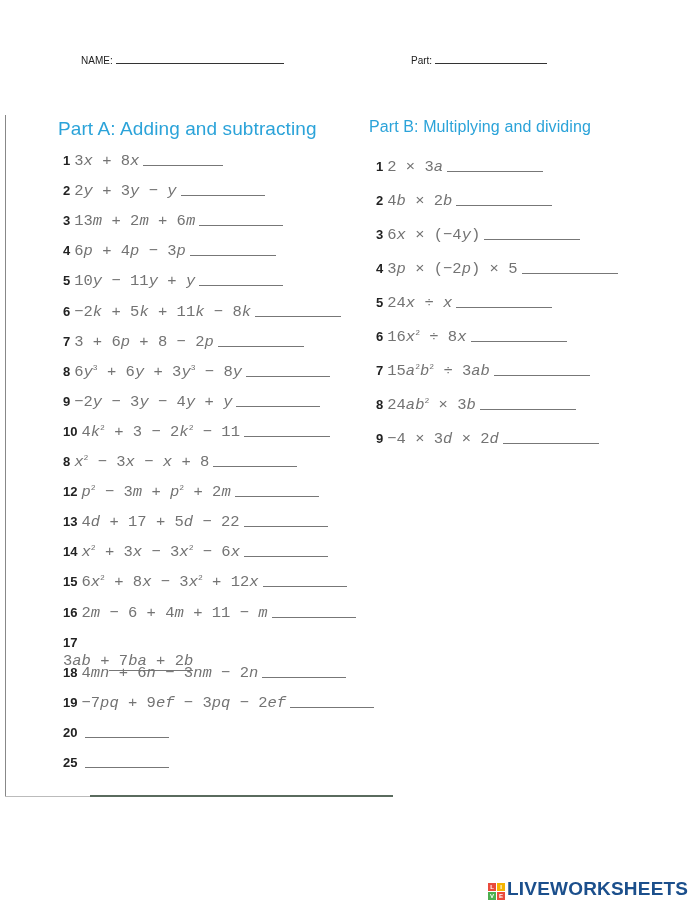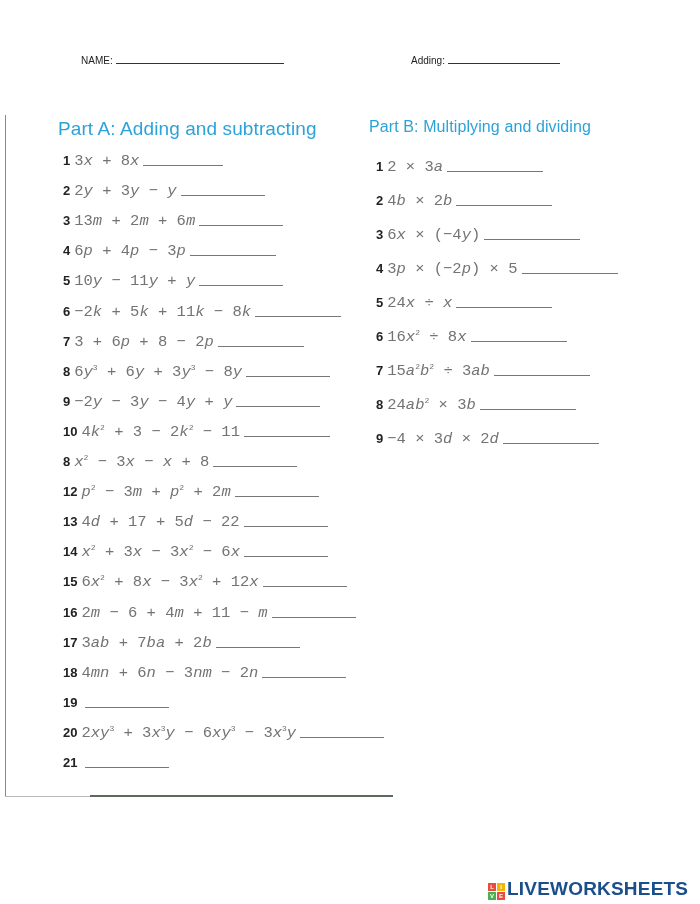--- a/index.html
+++ b/index.html
@@ -45,21 +45,21 @@
     .logo-icon span { display: block; font-size: 6px; color: #fff; text-align: center; line-height: 8px; font-weight: bold; font-family: "Liberation Sans", sans-serif; }
     .logo-text { font-family: "Liberation Sans", sans-serif; font-weight: bold; font-size: 19px; color: #1b4f8c; letter-spacing: 0.2px; }
   </style>
 </head>
 <body>
 
 <div id="name-field" class="header-field">
   <span>NAME:</span><span class="blank"></span>
 </div>
 <div id="grade-field" class="header-field">
-  <span>Adding:</span><span class="blank"></span>
+  <span>Part:</span><span class="blank"></span>
 </div>
 
 <div class="left-border"></div>
 <div class="bottom-border"></div>
 <div class="bottom-border-dark"></div>
 
 <div id="part-a-title" class="part-title">Part A: Adding and subtracting</div>
 <div id="part-b-title" class="part-title">Part B: Multiplying and dividing</div>
 
 <div id="part-a-list">
@@ -136,41 +136,41 @@
     <div class="problem" style="left: 63px; top: 573.4px;">
       <span class="num">15</span>
       <span class="expr">6<i>x</i><sup>2</sup> + 8<i>x</i> − 3<i>x</i><sup>2</sup> + 12<i>x</i></span>
       <span class="answer-line" style="width: 84px;"></span>
     </div>
     <div class="problem" style="left: 63px; top: 603.5px;">
       <span class="num">16</span>
       <span class="expr">2<i>m</i> − 6 + 4<i>m</i> + 11 − <i>m</i></span>
       <span class="answer-line" style="width: 84px;"></span>
     </div>
-    <div class="problem" style="left: 63px; top: 633.6px;">
+    <div class="problem" style="left: 63px; top: 633.6px; flex-direction: column;">
       <span class="num">17</span>
       <span class="expr">3<i>ab</i> + 7<i>ba</i> + 2<i>b</i></span>
       <span class="answer-line" style="width: 84px;"></span>
     </div>
     <div class="problem" style="left: 63px; top: 663.7px;">
       <span class="num">18</span>
       <span class="expr">4<i>mn</i> + 6<i>n</i> − 3<i>nm</i> − 2<i>n</i></span>
       <span class="answer-line" style="width: 84px;"></span>
     </div>
     <div class="problem" style="left: 63px; top: 693.8px;">
       <span class="num">19</span>
+      <span class="expr">−7<i>pq</i> + 9<i>ef</i> − 3<i>pq</i> − 2<i>ef</i></span>
       <span class="answer-line" style="width: 84px;"></span>
     </div>
     <div class="problem" style="left: 63px; top: 723.9px;">
       <span class="num">20</span>
-      <span class="expr">2<i>xy</i><sup>3</sup> + 3<i>x</i><sup>3</sup><i>y</i> − 6<i>xy</i><sup>3</sup> − 3<i>x</i><sup>3</sup><i>y</i></span>
       <span class="answer-line" style="width: 84px;"></span>
     </div>
     <div class="problem" style="left: 63px; top: 754px;">
-      <span class="num">21</span>
+      <span class="num">25</span>
       <span class="answer-line" style="width: 84px;"></span>
     </div>
   </div>
 <div id="part-b-list">
     <div class="problem" style="left: 376px; top: 158px;">
       <span class="num">1</span>
       <span class="expr">2 × 3<i>a</i></span>
       <span class="answer-line" style="width: 96px;"></span>
     </div>
     <div class="problem" style="left: 376px; top: 192px;">

